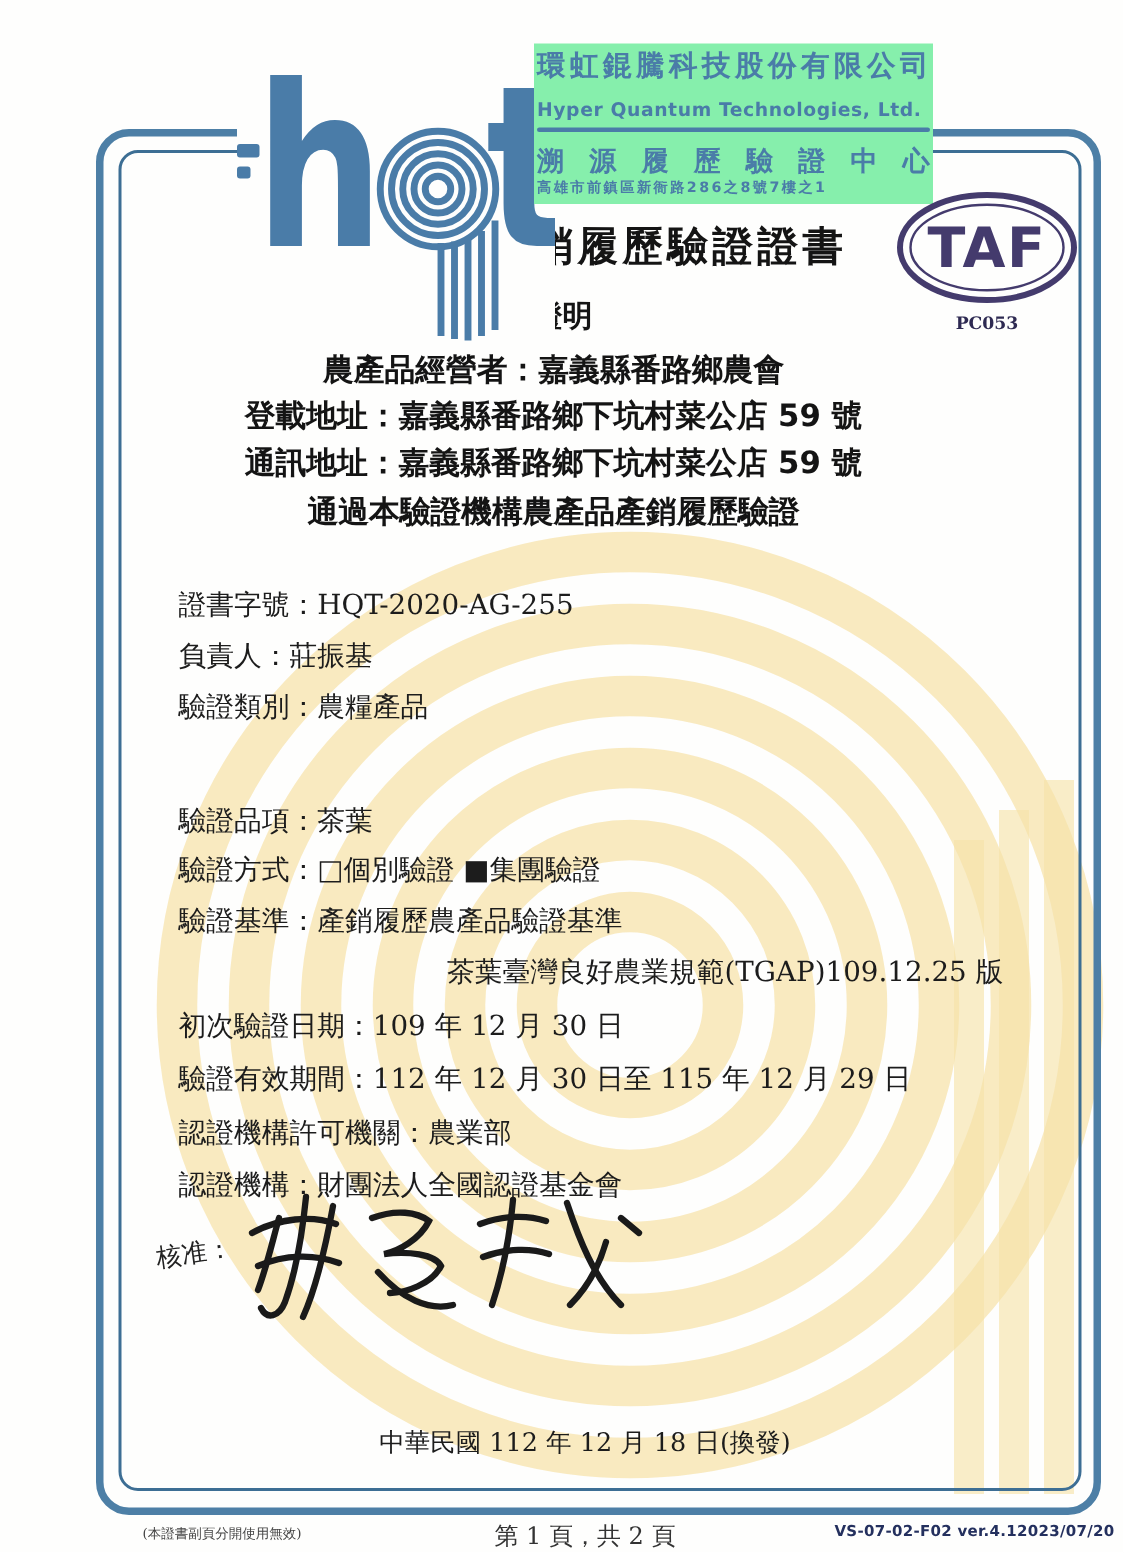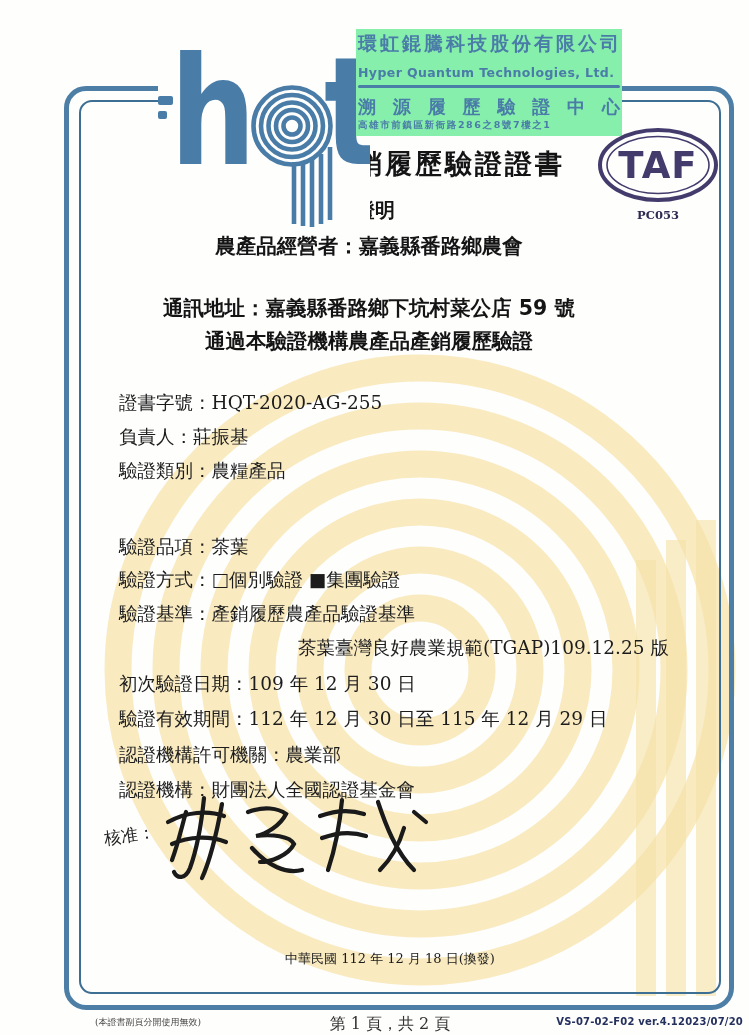--- a/index.html
+++ b/index.html
@@ -39,21 +39,21 @@
   .field{position:absolute;left:119px;font-family:"DejaVu Serif","Liberation Serif",serif;
          font-size:18.5px;color:#1c1c1c;z-index:2;white-space:nowrap;}
   .indent1{left:228px;} .indent2{left:298px;}
 
   .approve-label{position:absolute;left:104px;top:824px;font-family:"DejaVu Serif","Liberation Serif",serif;
                  font-size:17px;color:#222;transform:rotate(-8deg);z-index:2;}
   .signature{position:absolute;left:152px;top:778px;width:300px;height:118px;z-index:2;}
   .sr-only{position:absolute;width:1px;height:1px;overflow:hidden;clip:rect(0 0 0 0);white-space:nowrap;}
 
   .issue-date{position:absolute;left:85px;top:950px;width:610px;text-align:center;
-              font-family:"DejaVu Serif","Liberation Serif",serif;font-size:13px;color:#1c1c1c;z-index:2;}
+              font-family:"DejaVu Serif","Liberation Serif",serif;font-size:17px;color:#1c1c1c;z-index:2;}
 
   
   .footer-left{position:absolute;left:95px;top:1016px;font-family:"DejaVu Serif","Liberation Serif",serif;
                font-size:9px;color:#444;z-index:2;}
   .footer-center{position:absolute;left:300px;top:1014px;width:180px;text-align:center;
                  font-family:"DejaVu Serif","Liberation Serif",serif;font-size:16px;color:#333;z-index:2;}
   .footer-right{position:absolute;right:6px;top:1016px;font-size:10px;font-weight:bold;
                 color:#24305e;z-index:2;letter-spacing:0.2px;}
 </style>
 </head>
@@ -128,20 +128,21 @@
       <ellipse cx="62" cy="39" rx="51" ry="28.5" fill="none" stroke="#443b6d" stroke-width="1.6"></ellipse>
       <text x="62" y="52" text-anchor="middle" font-family="DejaVu Sans, Liberation Sans, sans-serif" font-weight="bold" font-size="37" letter-spacing="1" fill="#443b6d">TAF</text>
     </svg>
     <div class="taf-line">PC053</div>
   </div>
 
   <div class="title">農產品產銷履歷驗證證書</div>
   <div class="subtitle">茲證明</div>
 
   <div class="statement" style="top:232px">農產品經營者：嘉義縣番路鄉農會</div>
+  <div class="statement" style="top:263px">登載地址：嘉義縣番路鄉下坑村菜公店 59 號</div>
   <div class="statement" style="top:294px">通訊地址：嘉義縣番路鄉下坑村菜公店 59 號</div>
   <div class="statement" style="top:327px">通過本驗證機構農產品產銷履歷驗證</div>
 
   <div class="field" style="top:390px">證書字號：HQT-2020-AG-255</div>
   <div class="field" style="top:424px">負責人：莊振基</div>
   <div class="field" style="top:458px">驗證類別：農糧產品</div>
   <div class="field" style="top:534px">驗證品項：茶葉</div>
   <div class="field" style="top:567px">驗證方式：□個別驗證 ■集團驗證</div>
   <div class="field" style="top:601px">驗證基準：產銷履歷農產品驗證基準</div>
   <div class="field indent2" style="top:635px">茶葉臺灣良好農業規範(TGAP)109.12.25 版</div>

